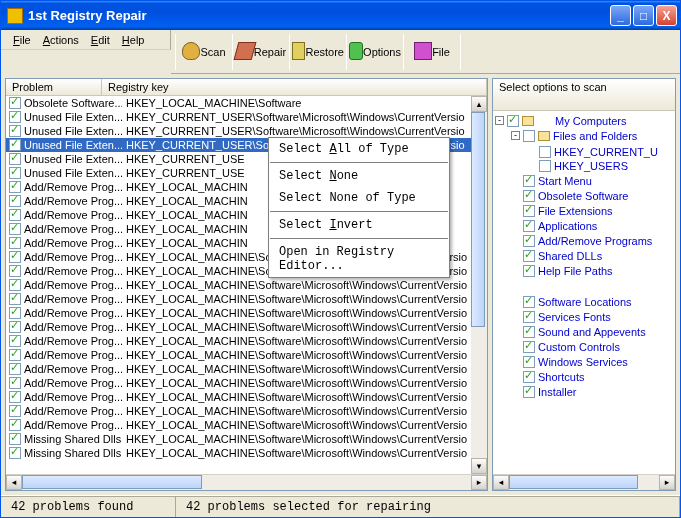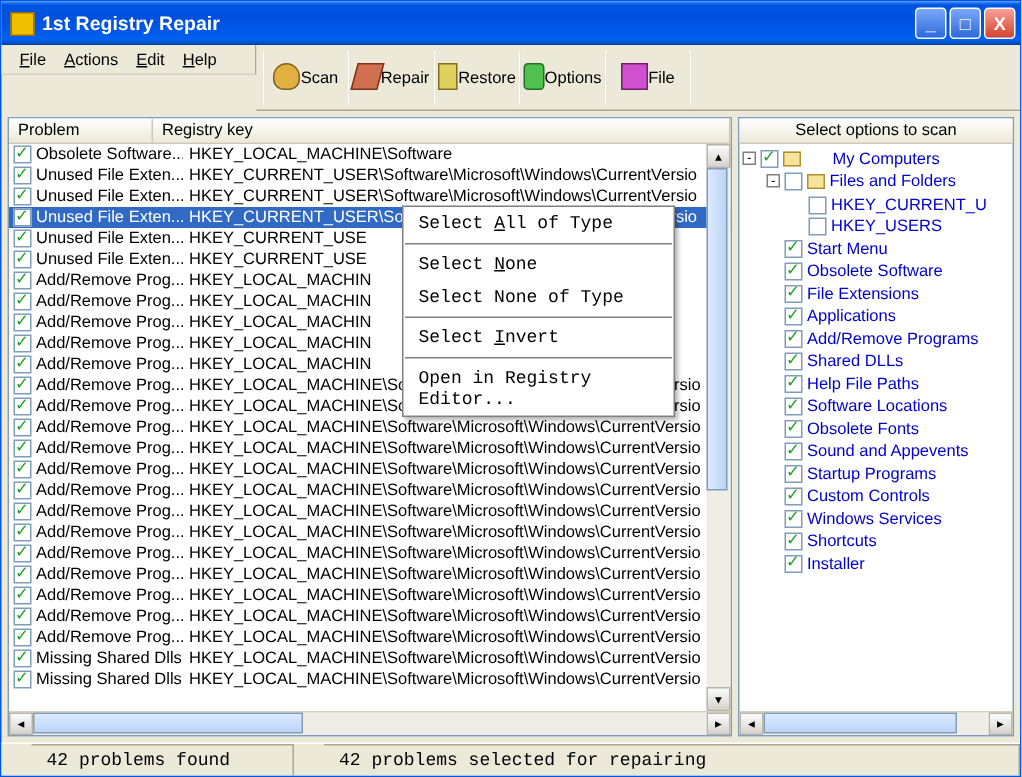--- a/index.html
+++ b/index.html
@@ -152,26 +152,25 @@
   .row .cb:checked::after {
     content: "✓";
     position: absolute;
     top: -3px; left: 0;
     font-size: 11px;
     color: #21a121;
   }
   .row .c1 { width: 98px; overflow: hidden; text-overflow: clip; }
   .row .c2 { flex: 1; overflow: hidden; padding-left: 4px; }
   .right-head {
-    height: 17px;
+    height: 32px;
     background: linear-gradient(to bottom, #fff, #ece9d8);
     border-bottom: 1px solid #cbc7b8;
     padding: 2px 6px;
     flex-shrink: 0;
-    text-align: center;
   }
   .tree {
     flex: 1;
     overflow: hidden;
     padding: 2px;
   }
   .tree-row {
     display: flex;
     align-items: center;
     height: 15px;
@@ -290,21 +289,20 @@
     font-size: 12px;
     border-top: 1px solid #fff;
   }
   .statusbar .cell {
     padding: 0 10px;
     border-right: 1px solid #aca899;
     height: 100%;
     display: flex;
     align-items: center;
     border-top: 1px solid #aca899;
-    margin-left: 20px;
   }
   .statusbar .c-1 { width: 175px; }
 </style>
 </head>
 <body>
 
 <div class="window">
 
   <div class="titlebar">
     <div class="app-icon"></div>
@@ -569,39 +567,34 @@
           <div class="tree-row leaf" style="padding-left: 16px;">
             <div style="width:12px;flex-shrink:0"></div>
             <div class="cb2 checked"></div>
             <div class="lbl">Shared DLLs</div>
           </div>
           <div class="tree-row leaf" style="padding-left: 16px;">
             <div style="width:12px;flex-shrink:0"></div>
             <div class="cb2 checked"></div>
             <div class="lbl">Help File Paths</div>
           </div>
-          <div class="tree-row leaf" style="padding-left: 16px;">
+          <div class="tree-row leaf" style="padding-left: 16px; margin-top: 16px;">
             <div style="width:12px;flex-shrink:0"></div>
             <div class="cb2 checked"></div>
             <div class="lbl">Software Locations</div>
           </div>
           <div class="tree-row leaf" style="padding-left: 16px;">
             <div style="width:12px;flex-shrink:0"></div>
             <div class="cb2 checked"></div>
-            <div class="lbl">Obsolete Fonts</div>
+            <div class="lbl">Services Fonts</div>
           </div>
           <div class="tree-row leaf" style="padding-left: 16px;">
             <div style="width:12px;flex-shrink:0"></div>
             <div class="cb2 checked"></div>
             <div class="lbl">Sound and Appevents</div>
-          </div>
-          <div class="tree-row leaf" style="padding-left: 16px;">
-            <div style="width:12px;flex-shrink:0"></div>
-            <div class="cb2 checked"></div>
-            <div class="lbl">Startup Programs</div>
           </div>
           <div class="tree-row leaf" style="padding-left: 16px;">
             <div style="width:12px;flex-shrink:0"></div>
             <div class="cb2 checked"></div>
             <div class="lbl">Custom Controls</div>
           </div>
           <div class="tree-row leaf" style="padding-left: 16px;">
             <div style="width:12px;flex-shrink:0"></div>
             <div class="cb2 checked"></div>
             <div class="lbl">Windows Services</div>

